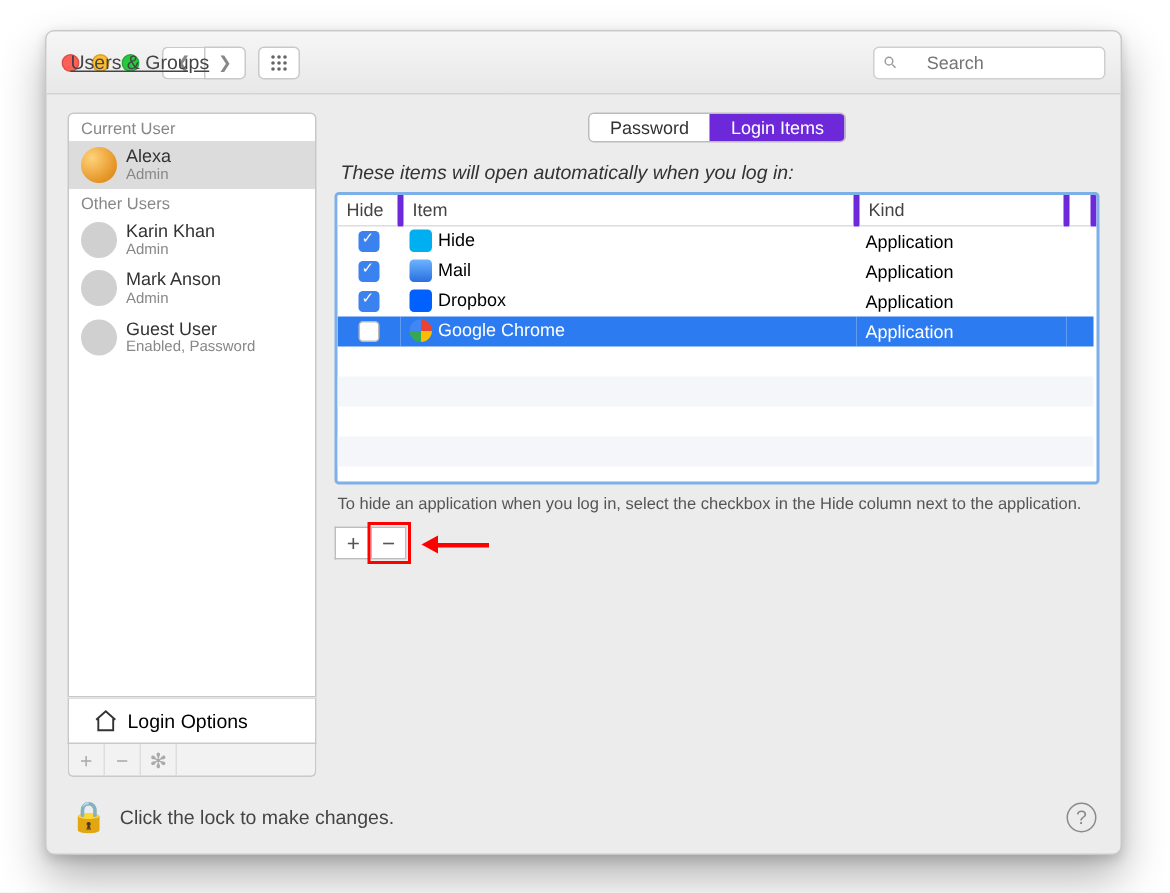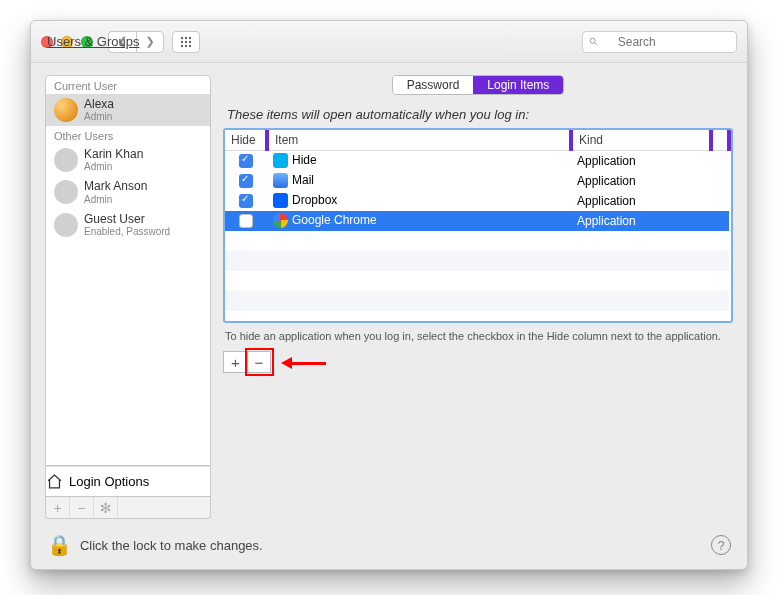--- a/index.html
+++ b/index.html
@@ -22,21 +22,21 @@
     .sidebar{ width:166px; display:flex; flex-direction:column;}
     .userlist{ flex:1; background:#fff; border:1px solid #c8c8c8; border-radius:4px 4px 0 0; overflow:hidden;}
     .section-lbl{ font-size:11px; color:#888; padding:4px 8px 2px;}
     .user{ display:flex; align-items:center; gap:6px; padding:4px 8px;}
     .user.selected{ background:#dcdcdc;}
     .avatar{ width:24px; height:24px; border-radius:50%; background:#ccc; flex-shrink:0;}
     .avatar.orange{background:radial-gradient(circle at 30% 30%,#ffd27a,#d97a00);}
     .avatar.grey{background:#d0d0d0;}
     .uname{font-size:12px; color:#333; line-height:1.1;}
     .urole{font-size:10px; color:#888; line-height:1.1;}
-    .login-opts{ background:#fff; border:1px solid #c8c8c8; border-top:1px solid #ddd; padding:6px 0; display:flex; align-items:center; gap:6px; font-size:13px;}
+    .login-opts{ background:#fff; border:1px solid #c8c8c8; border-top:1px solid #ddd; padding:6px 16px; display:flex; align-items:center; gap:6px; font-size:13px;}
     .btnbar{ background:#f2f2f2; border:1px solid #c8c8c8; border-top:none; border-radius:0 0 4px 4px; height:22px; display:flex;}
     .btnbar div{width:24px; display:flex; align-items:center; justify-content:center; border-right:1px solid #ddd; color:#aaa; font-size:14px;}
     .content{flex:1; display:flex; flex-direction:column; min-width:0;}
     .tabs{ display:flex; justify-content:center; margin-bottom:8px;}
     .seg{display:flex; border:1px solid #bcbcbc; border-radius:4px; overflow:hidden; height:20px;}
     .seg div{padding:0 14px; font-size:12px; display:flex; align-items:center; background:#fff; color:#333;}
     .seg div.active{background:#6d28d9; color:#fff;}
     .sub-lbl{font-size:13px; color:#333; margin:4px 0 6px 4px;font-style:italic;}
     .table-wrap{border:2px solid #7dafe8; border-radius:3px; background:#fff; height:195px; overflow:hidden;}
     table{width:100%; border-collapse:collapse; font-size:12px;}

